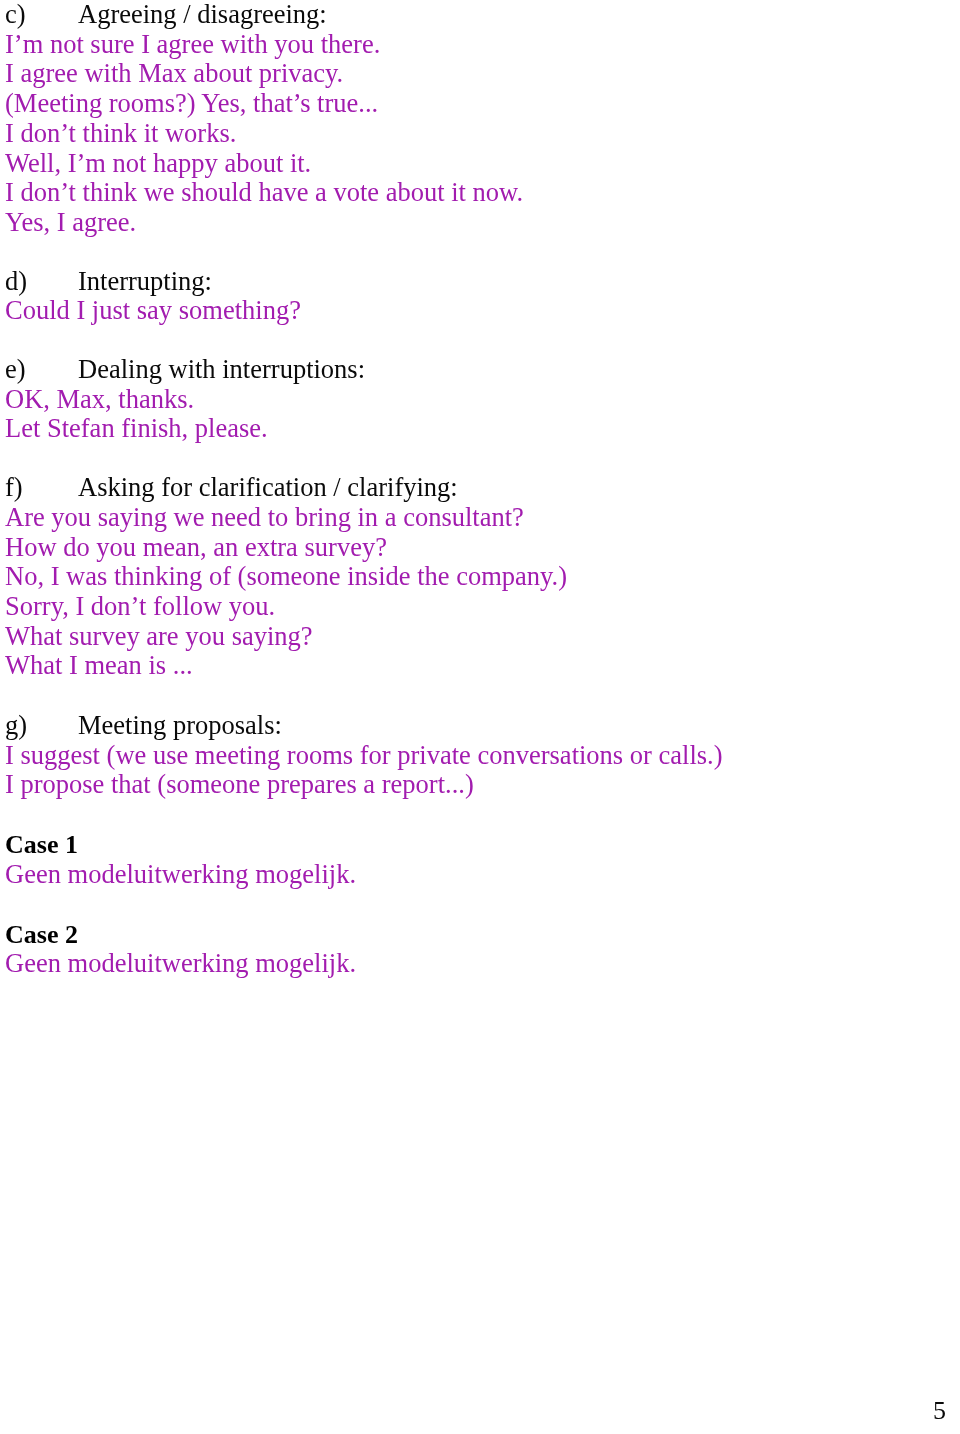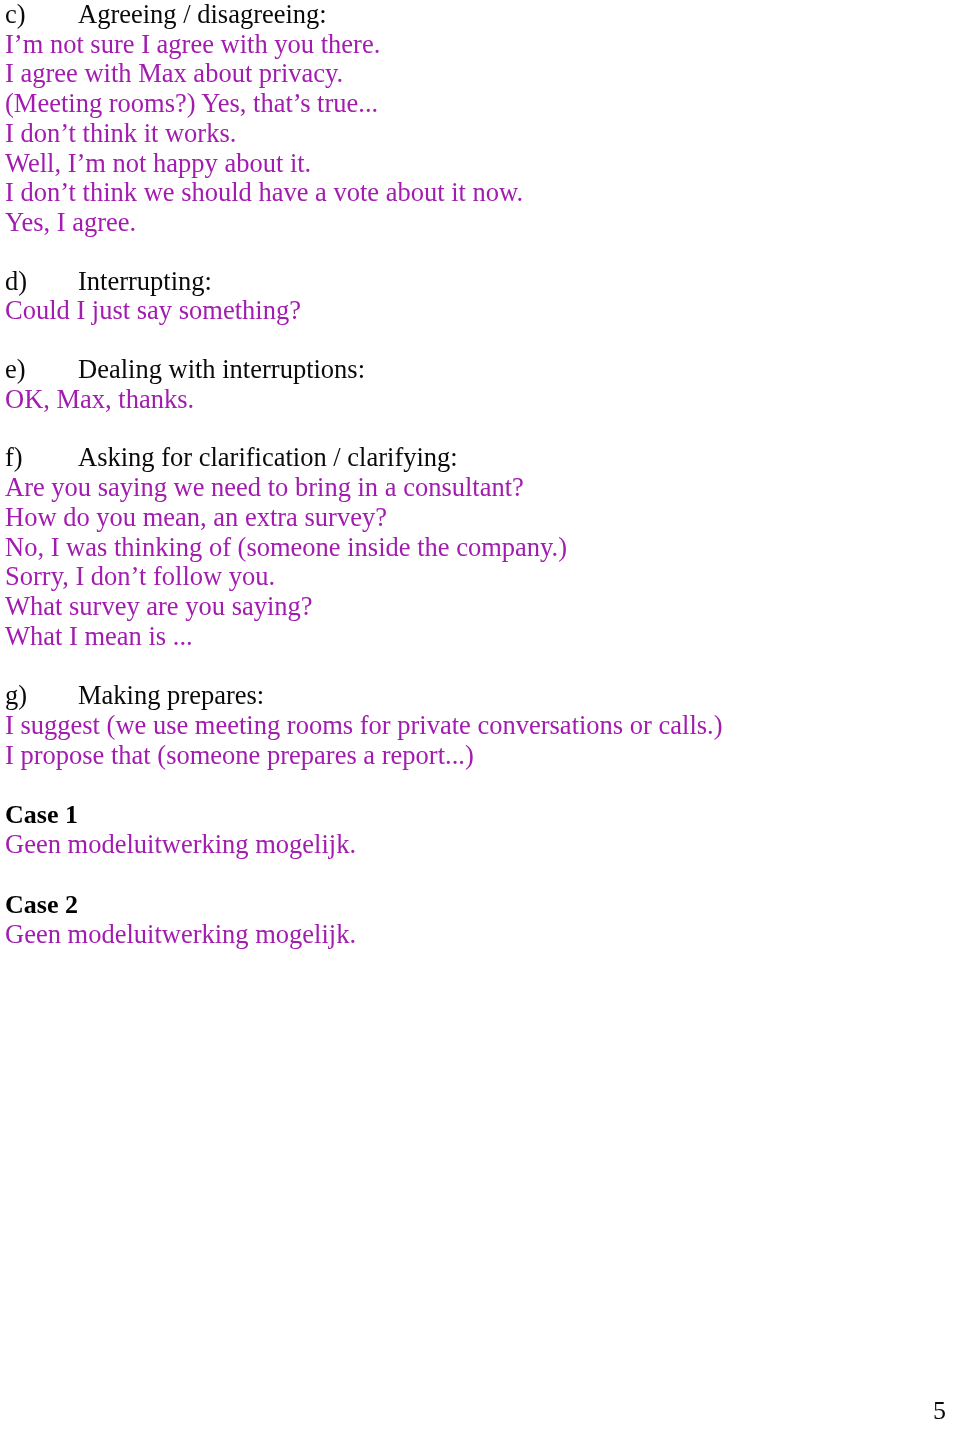--- a/index.html
+++ b/index.html
@@ -110,38 +110,39 @@
     <div class="section">
       <div class="heading"><span class="label">d)</span><span class="title">Interrupting:</span></div>
       <div class="line">Could I just say something?</div>
     </div>
 
     <div class="gap-sm"></div>
 
     <div class="section">
       <div class="heading"><span class="label">e)</span><span class="title">Dealing with interruptions:</span></div>
       <div class="line">OK, Max, thanks.</div>
+      <div class="line">Let Stefan finish, please.</div>
     </div>
 
     <div class="gap-sm"></div>
 
     <div class="section">
       <div class="heading"><span class="label">f)</span><span class="title">Asking for clarification / clarifying:</span></div>
       <div class="line">Are you saying we need to bring in a consultant?</div>
       <div class="line">How do you mean, an extra survey?</div>
       <div class="line">No, I was thinking of (someone inside the company.)</div>
       <div class="line">Sorry, I don’t follow you.</div>
       <div class="line">What survey are you saying?</div>
       <div class="line">What I mean is ...</div>
     </div>
 
     <div class="gap-md"></div>
 
     <div class="section">
-      <div class="heading"><span class="label">g)</span><span class="title">Making prepares:</span></div>
+      <div class="heading"><span class="label">g)</span><span class="title">Meeting proposals:</span></div>
       <div class="line">I suggest (we use meeting rooms for private conversations or calls.)</div>
       <div class="line">I propose that (someone prepares a report...)</div>
     </div>
 
     <div class="gap-md"></div>
 
     <div class="section">
       <div class="case-title">Case 1</div>
       <div class="line">Geen modeluitwerking mogelijk.</div>
     </div>

